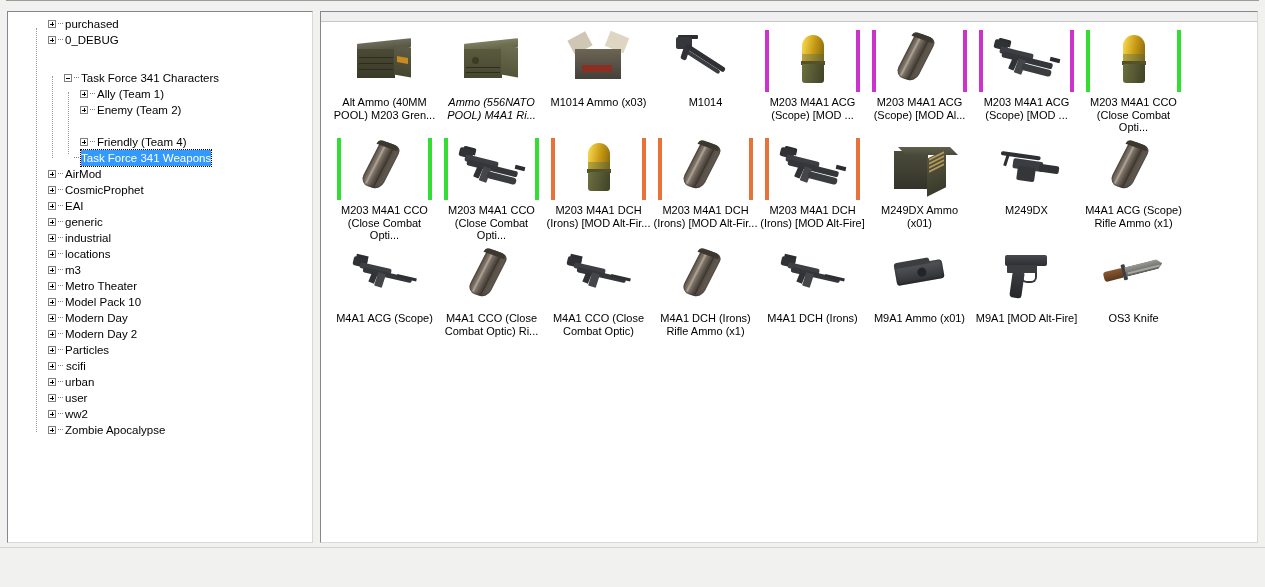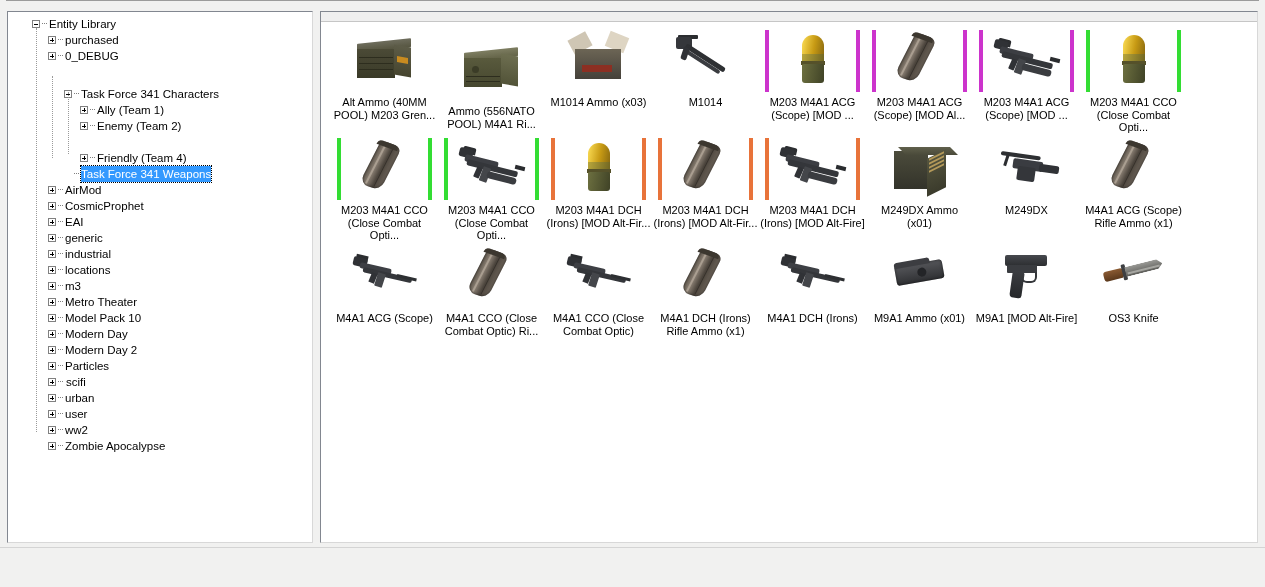--- a/index.html
+++ b/index.html
@@ -188,25 +188,20 @@
 
 <div class="window">
 
   <div class="chrome-top"></div>
   <div class="chrome-left"></div>
   <div class="chrome-right"></div>
 
   <div class="tree-panel">
     <div class="tree-inner" id="tree-inner">
         <div class="tnode" style="top: 0px;">
-          <span class="tbox" style="left: 24px;"></span>
-          <span class="tdash" style="left: 34px;"></span>
-          <span class="tlabel" style="left: 41px;">Entity Library</span>
-        </div>
-        <div class="tnode" style="top: 0px;">
           <span class="tbox plus" style="left: 40px;"></span>
           <span class="tdash" style="left: 50px;"></span>
           <span class="tlabel" style="left: 57px;">purchased</span>
         </div>
         <div class="tnode" style="top: 0px;">
           <span class="tbox plus" style="left: 40px;"></span>
           <span class="tdash" style="left: 50px;"></span>
           <span class="tlabel" style="left: 57px;">0_DEBUG</span>
         </div>
         <div class="tnode" style="top: 0px; margin-top: 22px;">
@@ -338,21 +333,21 @@
                 <div class="rib" style="top:16px"></div>
                 <div class="rib" style="top:22px"></div>
                 <div class="rib" style="top:28px"></div>
                 <div class="side"></div>
                 <div class="tab"></div>
               </div>
             </div>
           </div>
           <div class="cap">Alt Ammo  (40MM POOL) M203 Gren...</div>
         </div>
-        <div class="cell" style="left: 117px; top: 11px;">
+        <div class="cell" style="left: 117px; top: 2px; font-style: italic;">
           <div class="iconbox">
             <div class="art">
               <div class="art-crate art-crate2">
                 <div class="lid"></div>
                 <div class="face"></div>
                 <div class="knob"></div>
                 <div class="rib" style="top:26px"></div>
                 <div class="rib" style="top:31px"></div>
                 <div class="side"></div>
               </div>

